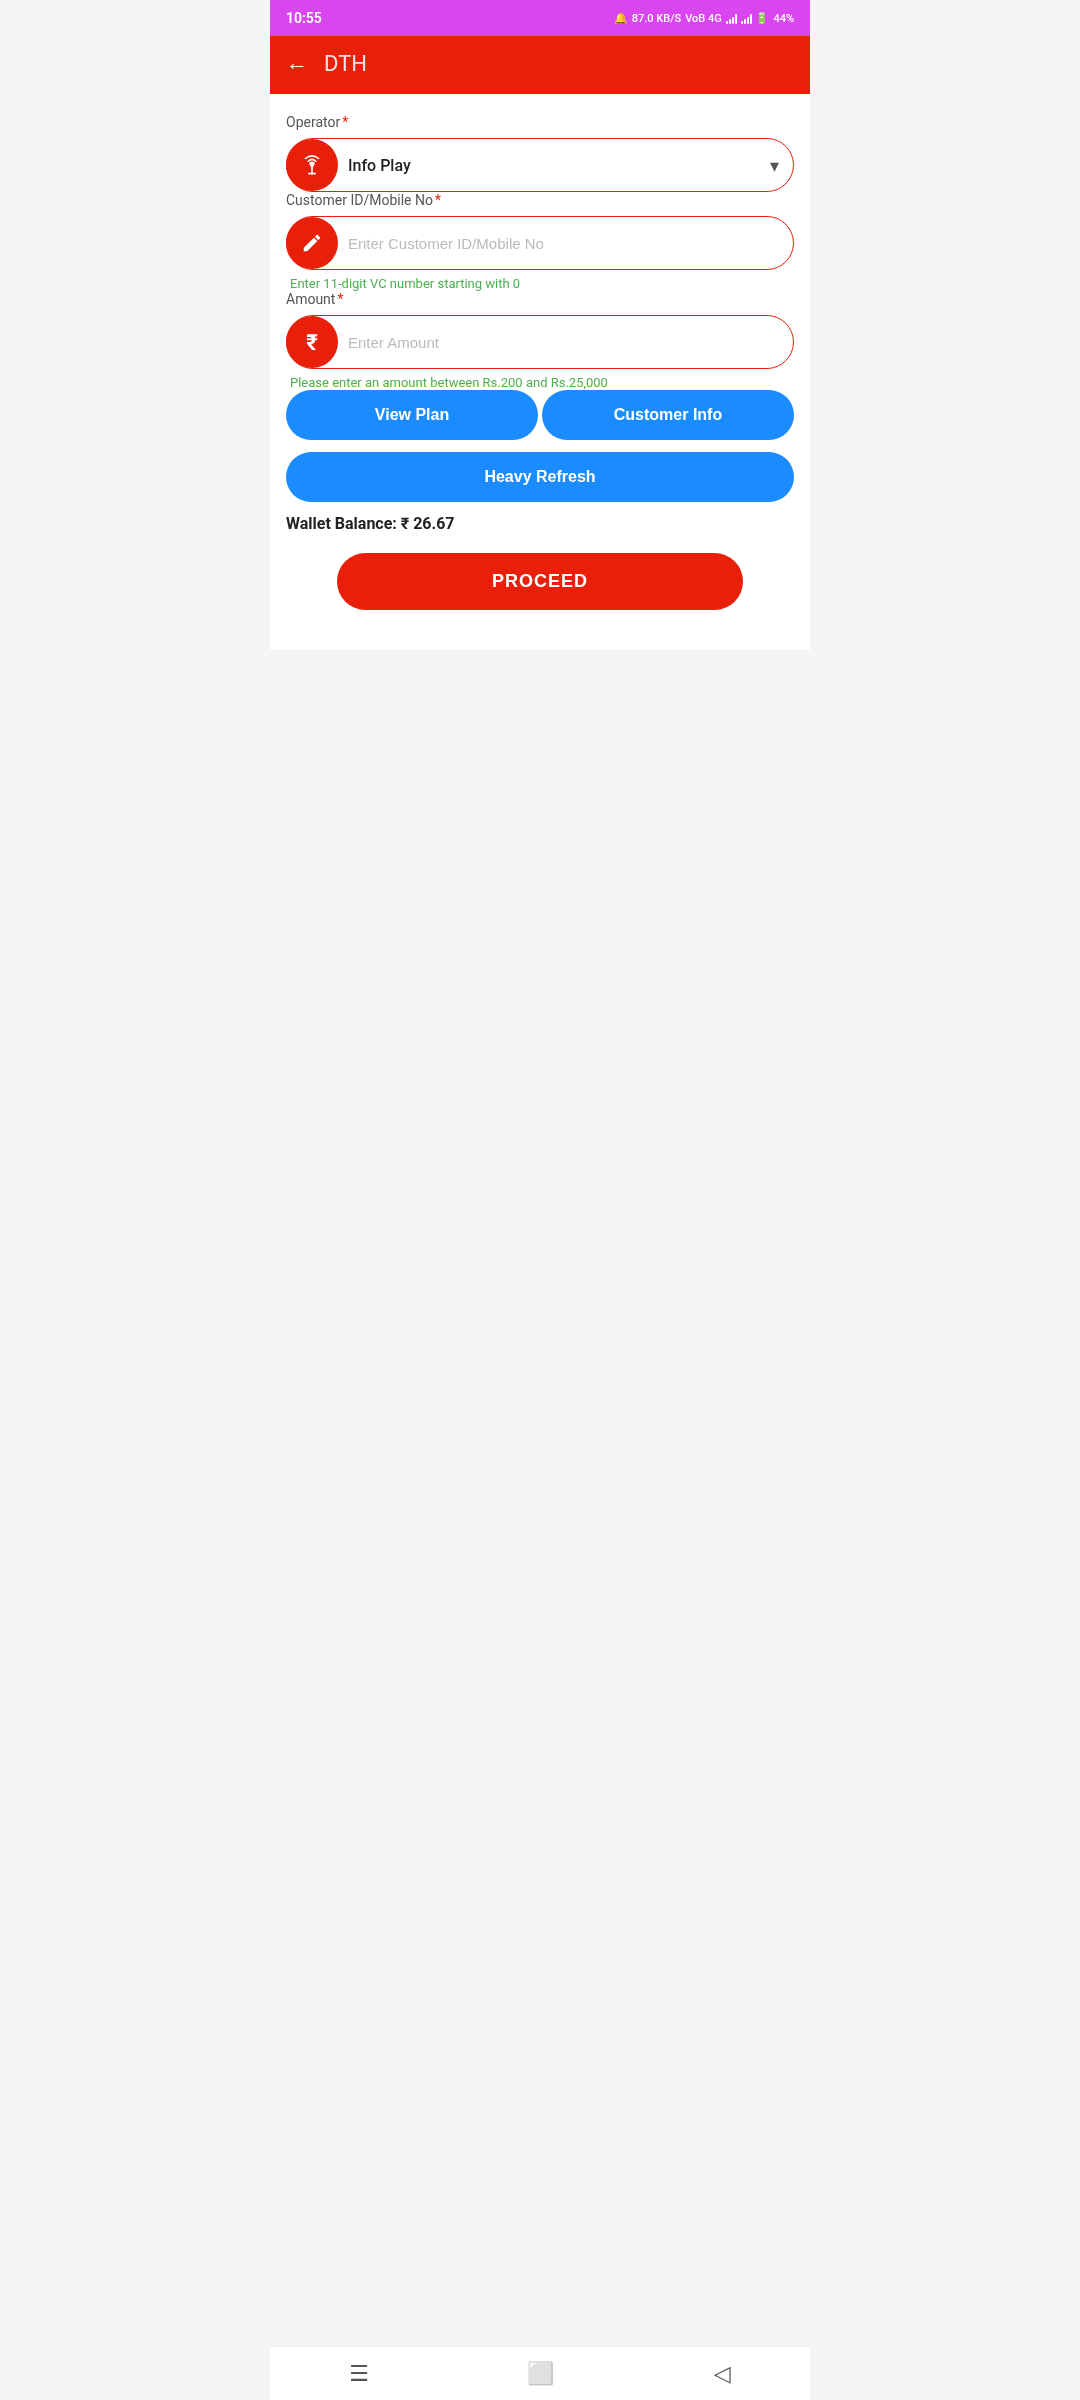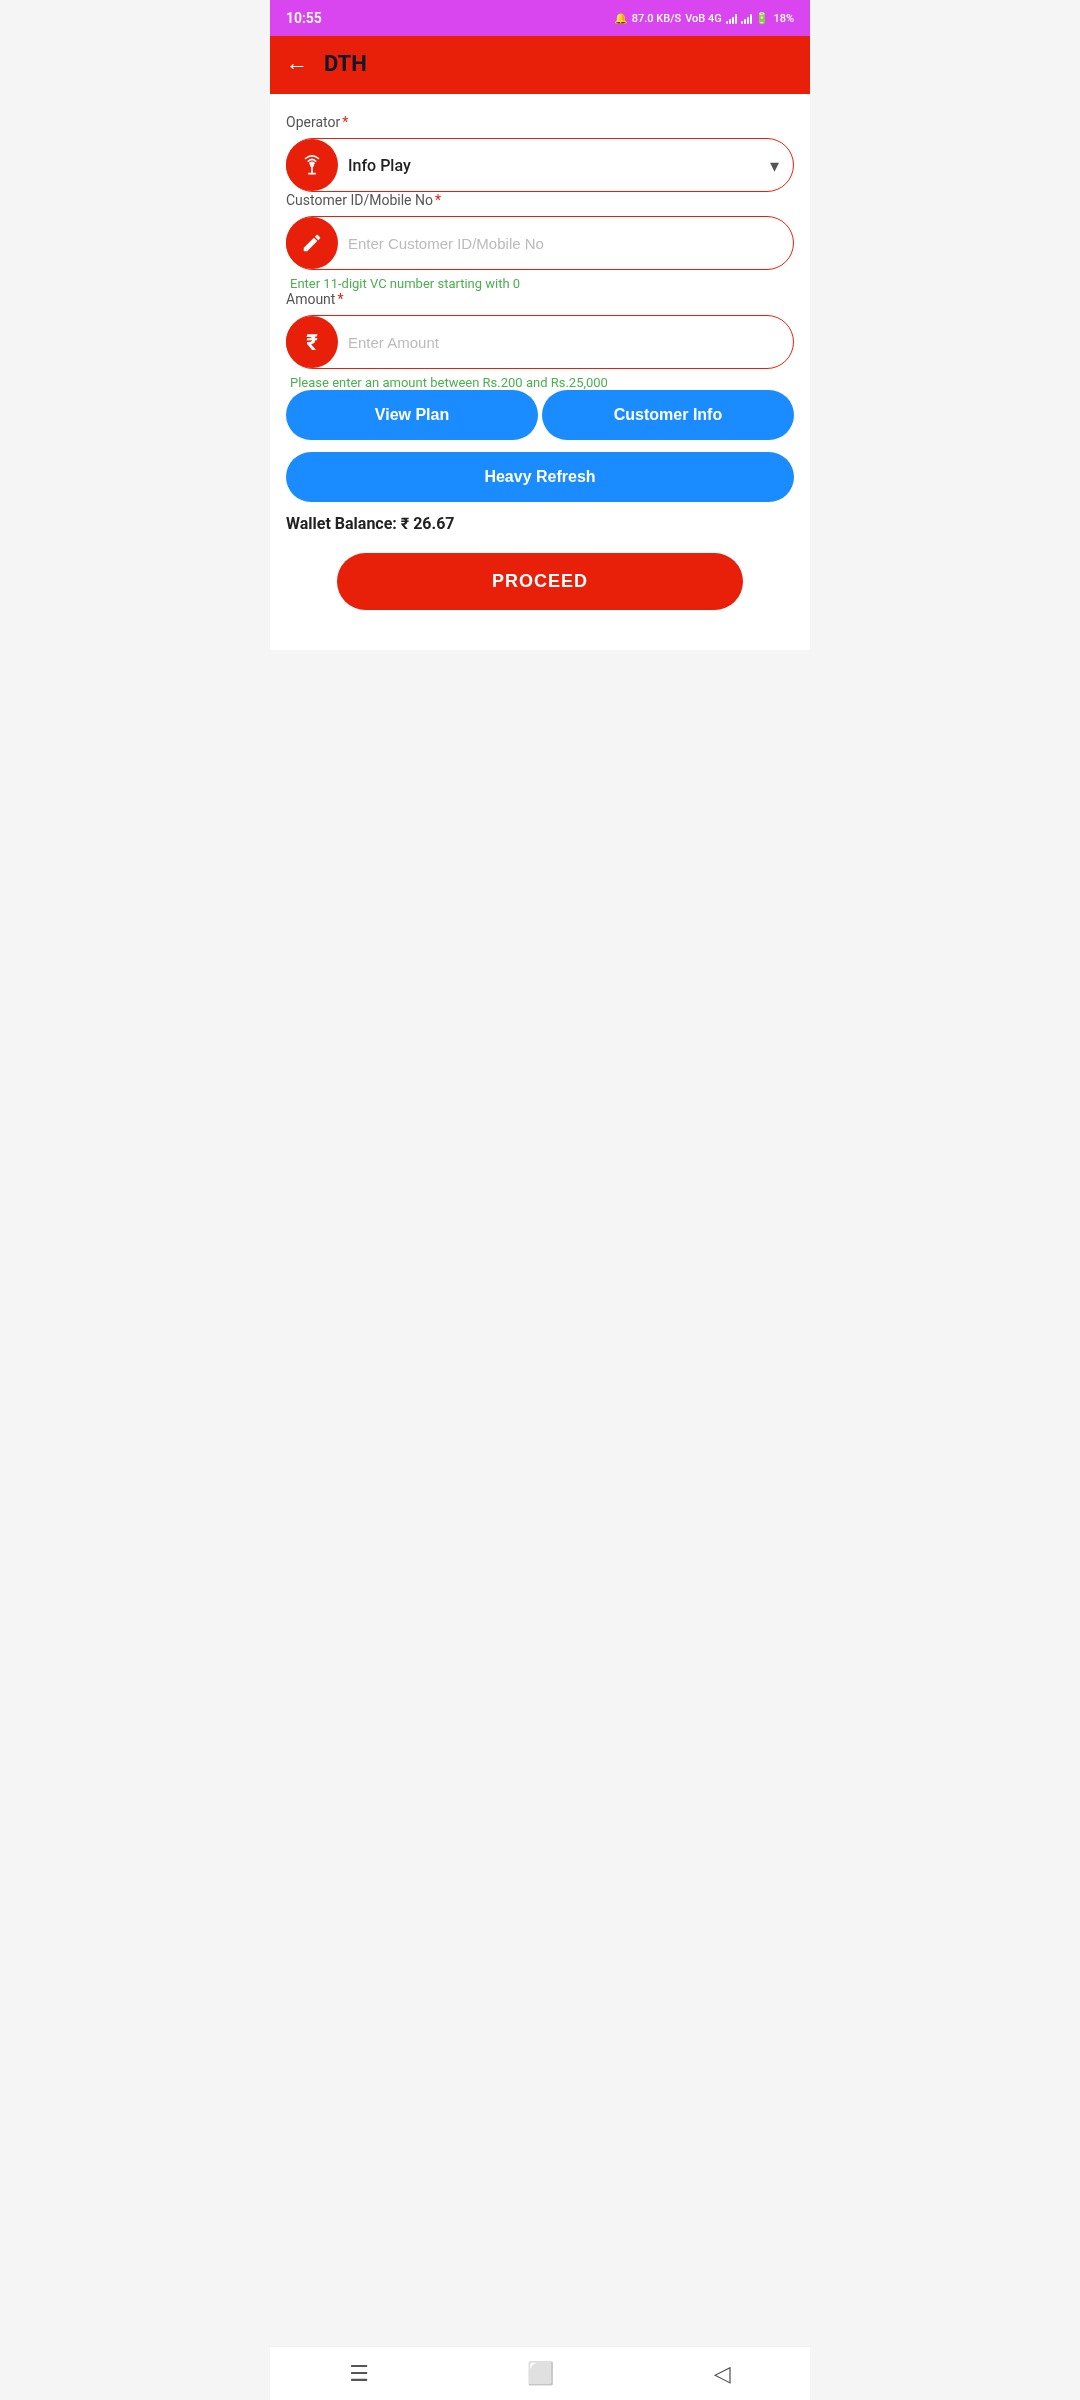--- a/index.html
+++ b/index.html
@@ -53,23 +53,23 @@
     }
 
     .header-back {
       color: white;
       font-size: 22px;
       cursor: pointer;
       font-weight: 300;
     }
 
     .header-title {
-      color: #0f172a;
+      color: #e5e5e5;
       font-size: 22px;
-      font-weight: 700;
+      font-weight: 400;
     }
 
     .content {
       background: white;
       padding: 20px 16px;
       min-height: calc(100% - 120px);
     }
 
     .field-group {
     }
@@ -248,21 +248,21 @@
       <div class="signal-bar" style="height:7px;"></div>
       <div class="signal-bar" style="height:10px;"></div>
     </div>
     <div class="signal-bars">
       <div class="signal-bar" style="height:3px;"></div>
       <div class="signal-bar" style="height:5px;"></div>
       <div class="signal-bar" style="height:7px;"></div>
       <div class="signal-bar" style="height:10px;"></div>
     </div>
     <span>🔋</span>
-    <span>18%</span>
+    <span>44%</span>
   </div>
 </div>
 
 <div class="header">
   <span class="header-back">←</span>
   <span class="header-title">DTH</span>
 </div>
 
 <div class="content">
 

